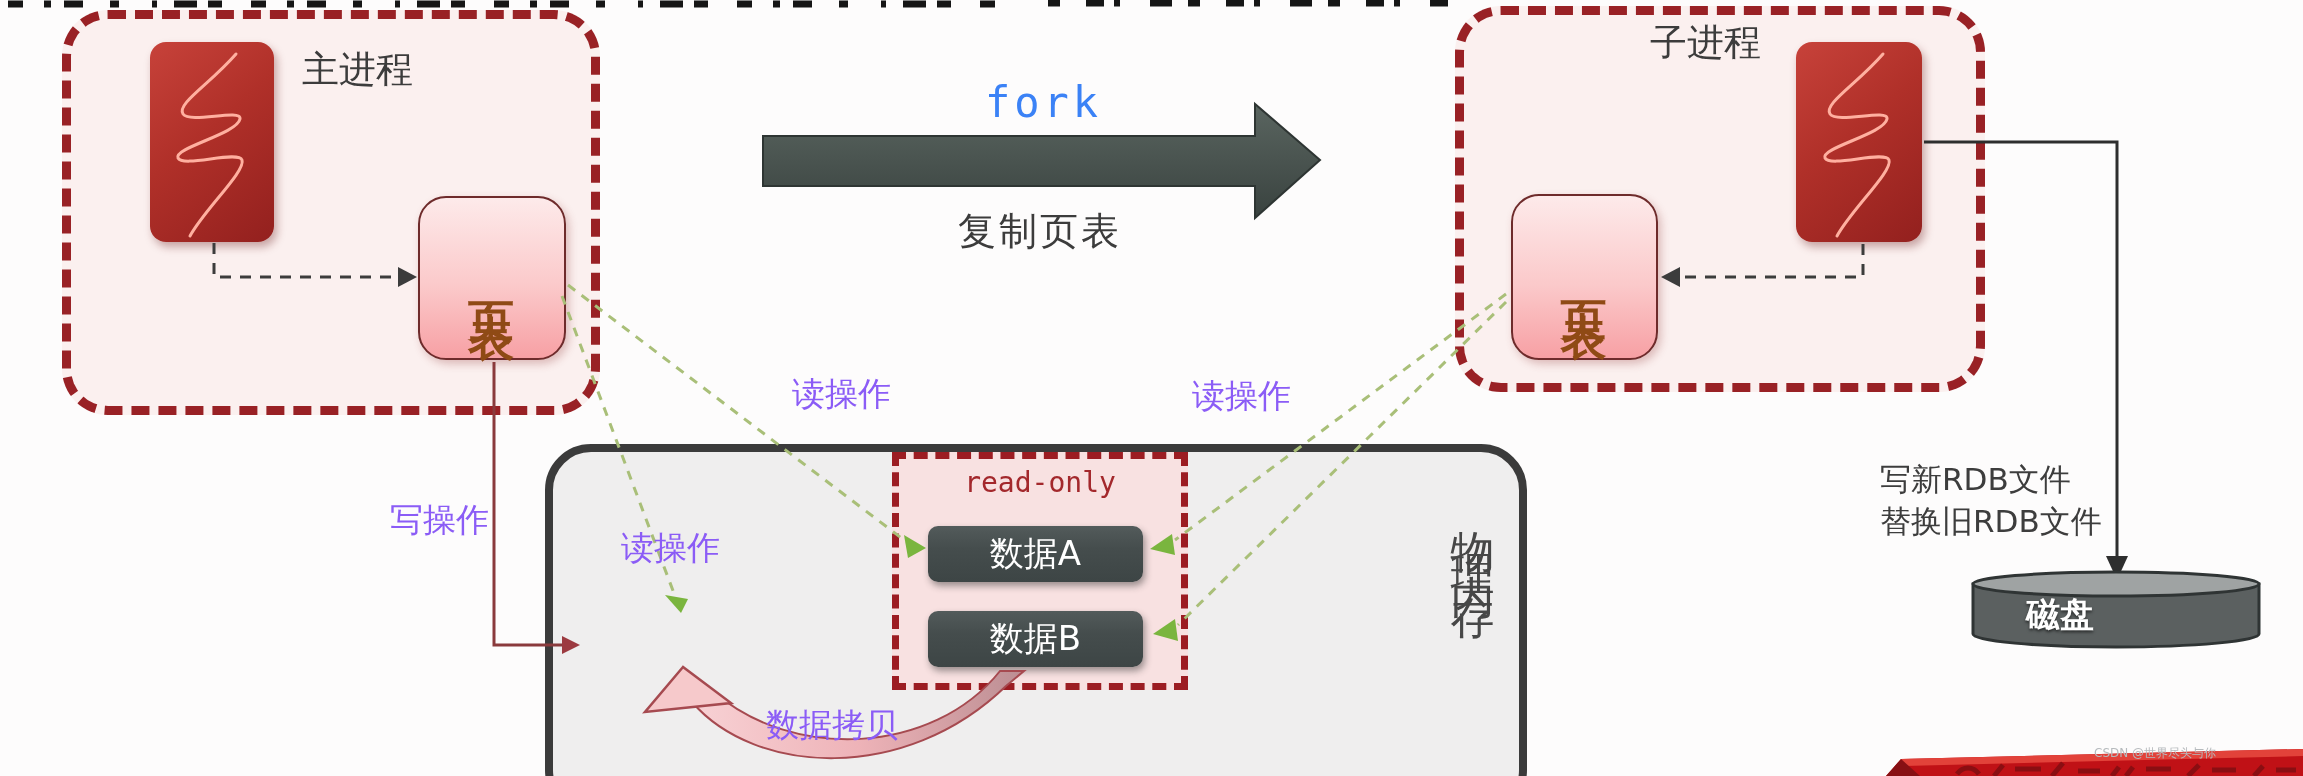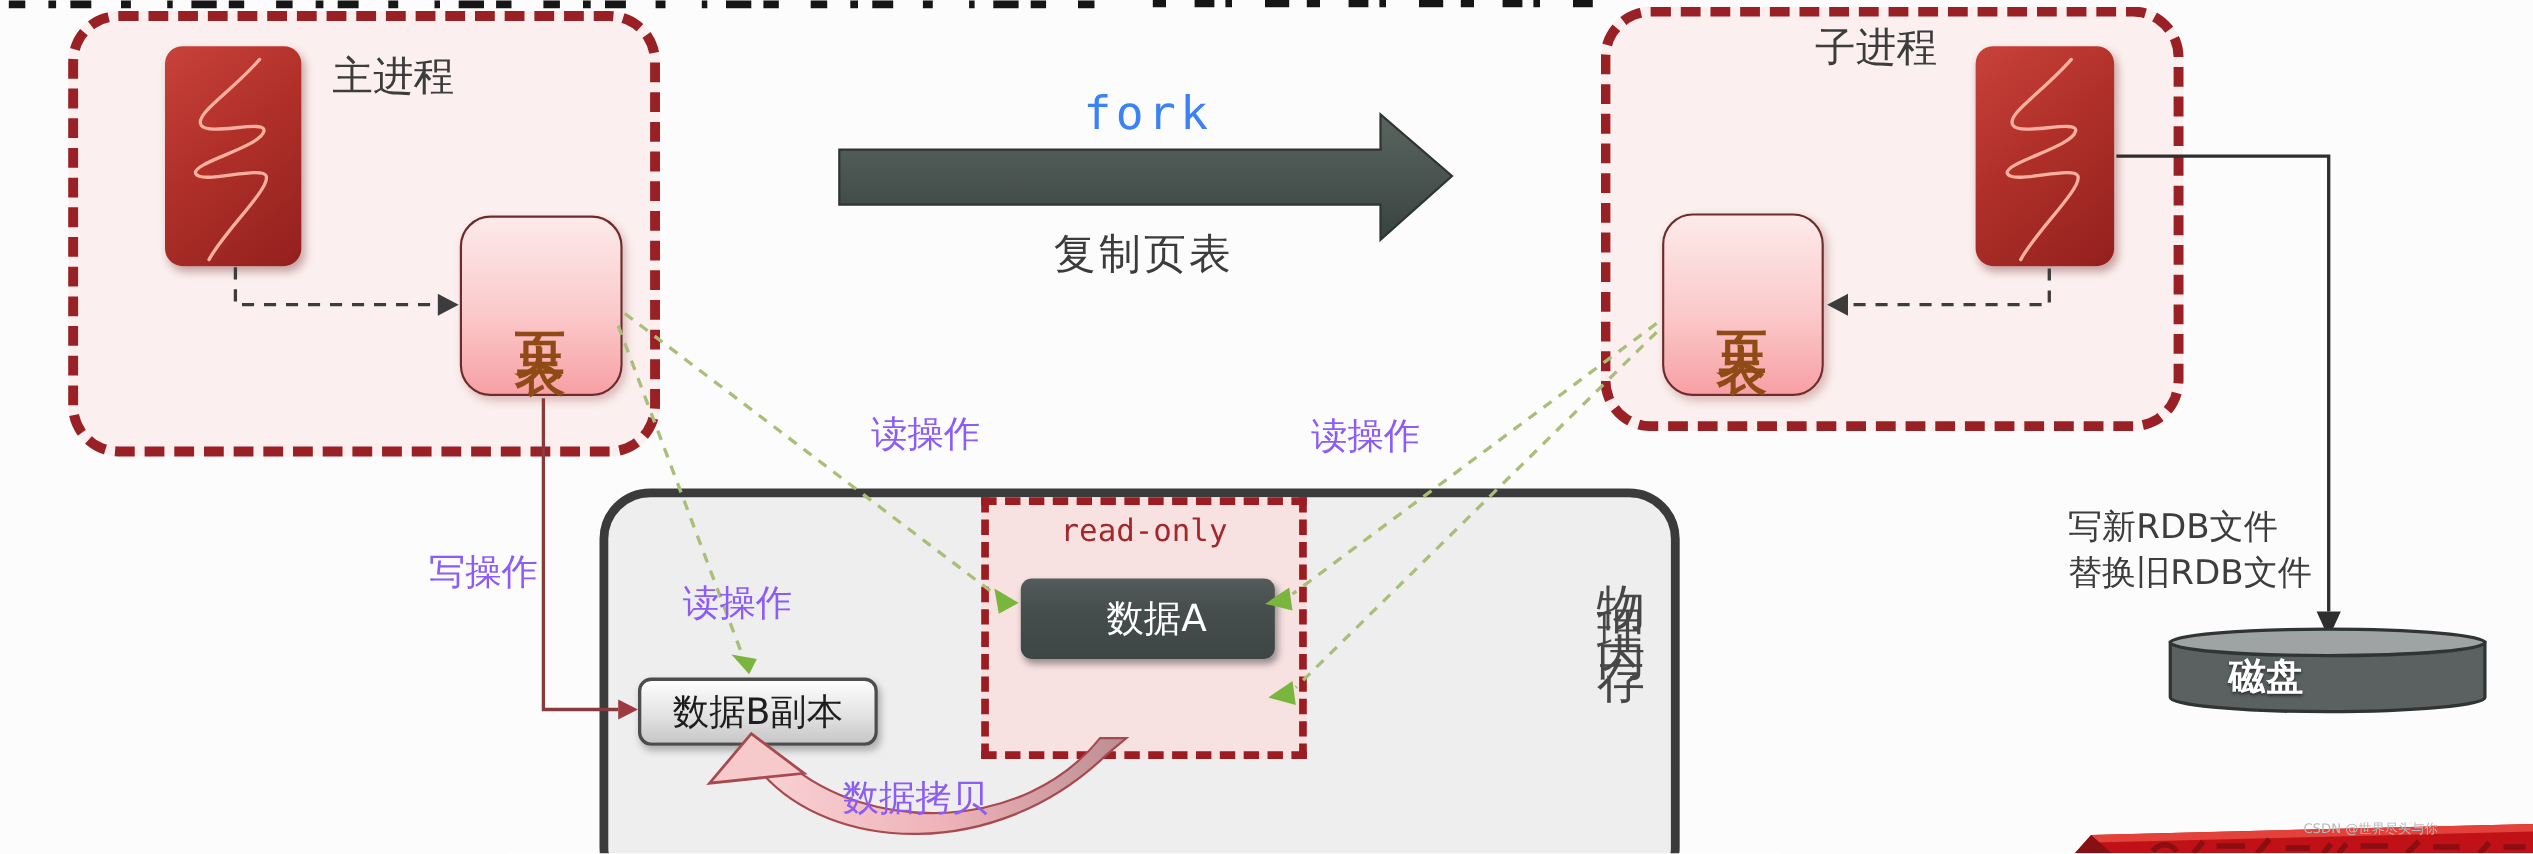--- a/index.html
+++ b/index.html
@@ -49,25 +49,24 @@
   .readonly-box{
     position:absolute;left:892px;top:452px;width:296px;height:238px;
     border:7px dashed #9c1c22;background:#f8e1e1;box-sizing:border-box;z-index:1;
   }
   .readonly-label{
     position:absolute;left:900px;top:466px;width:280px;text-align:center;z-index:4;
     font-family:"DejaVu Sans Mono","Liberation Mono",monospace;
     font-size:28px;color:#a3282c;
   }
   .data-box{
-    position:absolute;width:215px;height:73px;border-radius:10px;z-index:2;
+    position:absolute;width:215px;height:56px;border-radius:10px;z-index:2;
     background:linear-gradient(#535b5b 0%,#454d4d 40%,#3d4545 100%);
     color:#fff;font-size:34px;display:flex;align-items:center;justify-content:center;
     box-shadow:2px 4px 7px rgba(40,40,40,.45);
-    padding-left:16px;
   }
   .copy-box{
     position:absolute;left:580px;top:616px;width:218px;height:62px;border-radius:12px;
     border:3px solid #4c4c4c;background:linear-gradient(#fdfdfd 0%,#e3e3e3 55%,#c7c7c7 100%);
     color:#1d1d1d;font-size:33px;display:flex;align-items:center;justify-content:center;
     box-sizing:border-box;z-index:2;box-shadow:2px 4px 7px rgba(60,60,60,.35);
   }
   .edge-label{position:absolute;font-size:33px;color:#8b5cf6;z-index:4;white-space:nowrap;}
   
   .rdb-caption{position:absolute;left:1880px;top:458px;z-index:4;
@@ -109,21 +108,21 @@
 
   <div class="ptable" style="left:418px;top:196px;width:148px;height:164px;">
     <span class="ptable-text">页表</span>
   </div>
 
   <div class="ptable" style="left:1511px;top:194px;width:147px;height:166px;">
     <span class="ptable-text">页表</span>
   </div>
 
   <div class="data-box" style="left:928px;top:526px;">数据A</div>
-  <div class="copy-box">数据B副本</div>
+  <div class="data-box" style="left:928px;top:611px;">数据B</div>
 
   <svg class="overlay" width="2303" height="776" viewBox="0 0 2303 776">
     <defs>
       <linearGradient id="forkGrad" x1="0" y1="0" x2="0" y2="1">
         <stop offset="0" stop-color="#5a6560"></stop>
         <stop offset="1" stop-color="#39423f"></stop>
       </linearGradient>
       <linearGradient id="bandGrad" gradientUnits="userSpaceOnUse" x1="1020" y1="690" x2="690" y2="715">
         <stop offset="0" stop-color="#bd8f94"></stop>
         <stop offset="0.5" stop-color="#eeb3b8"></stop>

